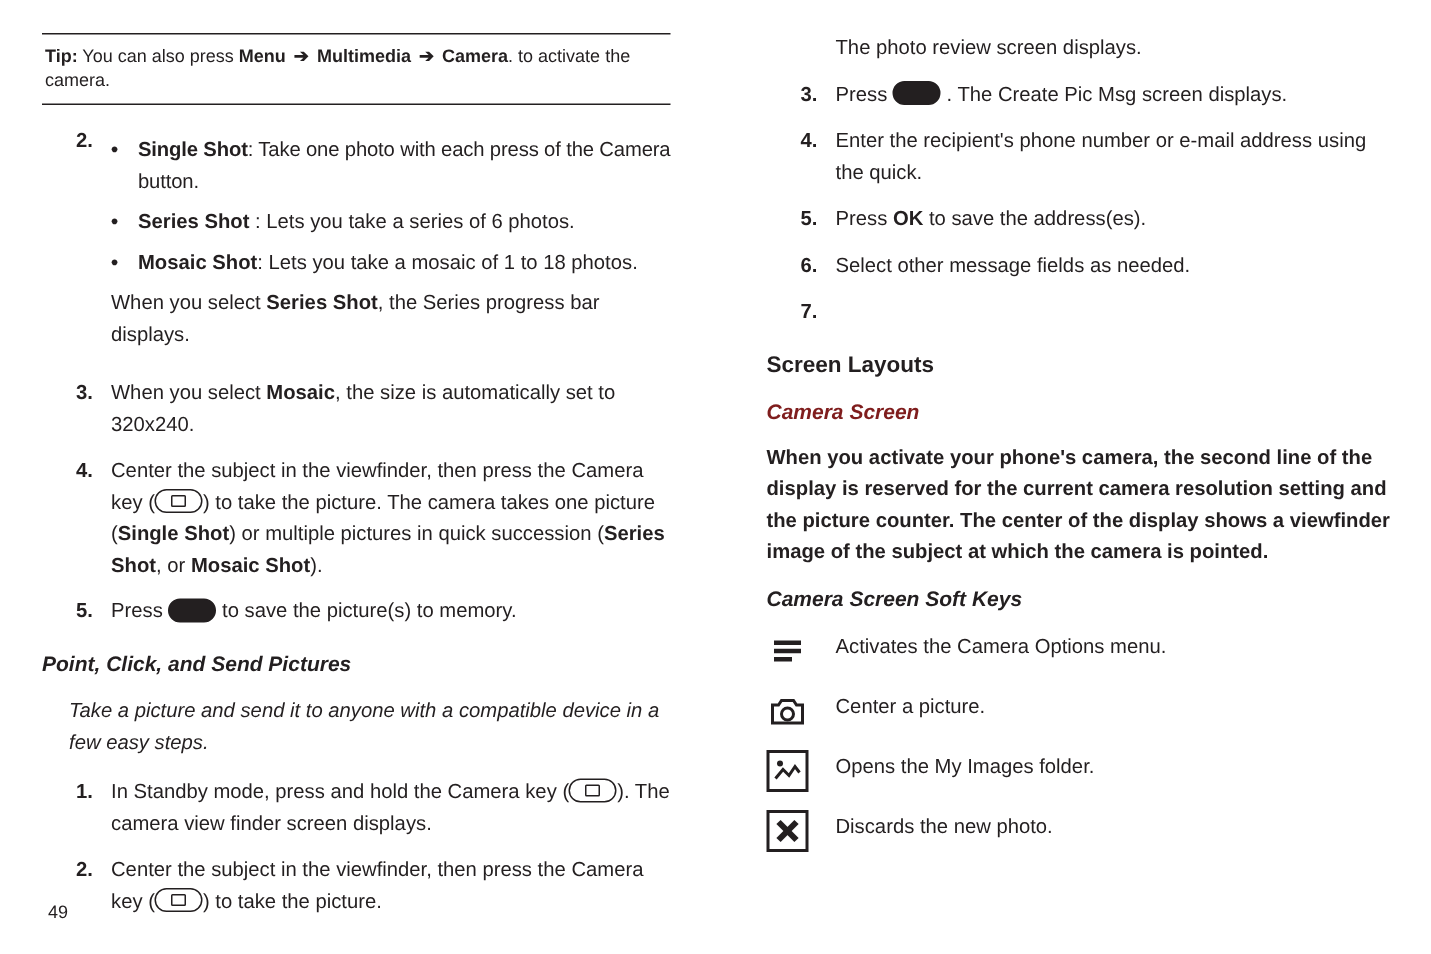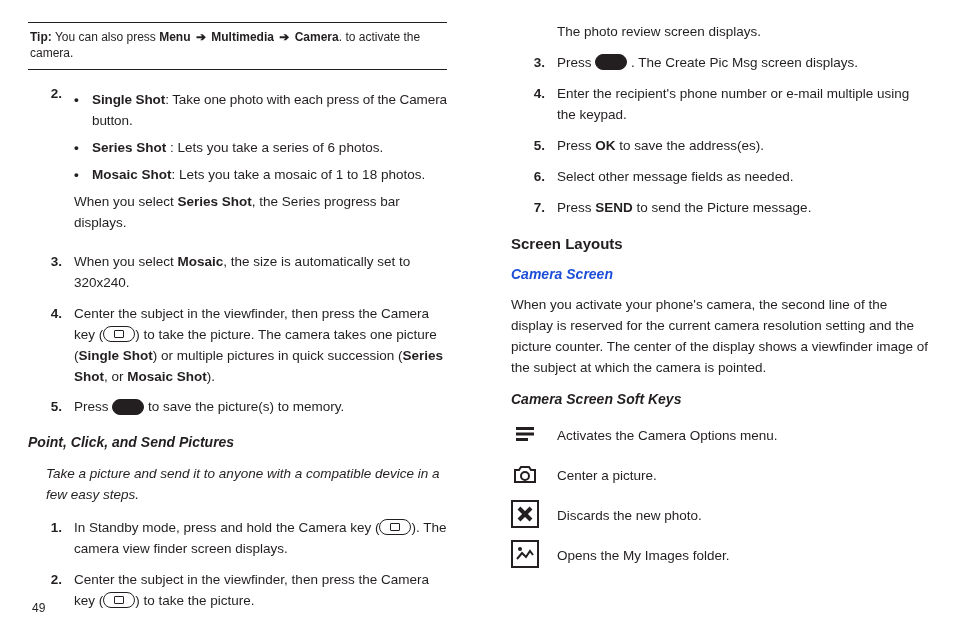--- a/index.html
+++ b/index.html
@@ -35,36 +35,36 @@
   .li{display:flex;margin-bottom:10px;}
   .num{font-weight:bold;width:34px;flex:none;text-align:right;padding-right:12px;}
   .txt{flex:1;}
   .bul{display:flex;margin-bottom:6px;}
   .dot{flex:none;width:18px;text-align:left;font-weight:bold;}
   .tight{letter-spacing:-0.1px;}
   .sub-note{margin-top:4px;margin-bottom:8px;}
   .sec-h{font-family:Arial,Helvetica,sans-serif;font-weight:bold;font-style:italic;margin-top:14px;margin-bottom:10px;font-size:14px;}
   .sec-h-big{font-family:Arial,Helvetica,sans-serif;font-weight:bold;margin-top:14px;margin-bottom:8px;font-size:15px;}
   .para{margin-bottom:12px;padding-left:18px;font-style:italic;}
-  .para-plain{margin-bottom:10px;}
+  .para-plain{margin-bottom:10px;font-weight:bold;}
   .key-pill{
     display:inline-block;vertical-align:middle;
     width:30px;height:14px;
     border:1.5px solid #231f20;border-radius:8px;
     position:relative;top:-1px;
   }
   .key-pill.cam::after{
     content:"";position:absolute;left:50%;top:50%;
     width:8px;height:6px;border:1px solid #231f20;
     transform:translate(-50%,-50%);
     border-radius:1px;
   }
   .key-pill.dark{background:#231f20;}
   .icon-table{margin-top:8px;}
-  .icon-row{display:flex;align-items:flex-end;margin-bottom:14px;}
+  .icon-row{display:flex;align-items:flex-start;margin-bottom:14px;}
   .icon-cell{width:28px;height:26px;flex:none;margin-right:18px;display:flex;align-items:center;justify-content:center;}
   .icon-box{width:24px;height:24px;border:2px solid #231f20;display:flex;align-items:center;justify-content:center;}
   .page-num{position:absolute;left:32px;bottom:18px;font-size:12px;}
   .arrow{font-weight:bold;margin:0 2px;}
 </style>
 </head>
 <body>
 
 <div class="page">
 
@@ -130,38 +130,37 @@
       <div class="li">
         <div class="num"></div>
         <div class="txt">The photo review screen displays.</div>
       </div>
       <div class="li">
         <div class="num">3.</div>
         <div class="txt"><span>Press </span> <span class="key-pill dark"></span> <span>. The Create Pic Msg screen displays.</span></div>
       </div>
       <div class="li">
         <div class="num">4.</div>
-        <div class="txt">Enter the recipient's phone number or e-mail multiple using the keypad.</div>
+        <div class="txt">Enter the recipient's phone number or e-mail address using the quick.</div>
       </div>
       <div class="li">
         <div class="num">5.</div>
         <div class="txt"><span>Press </span><span class="b">OK</span><span> to save the address(es).</span></div>
       </div>
       <div class="li">
         <div class="num">6.</div>
         <div class="txt">Select other message fields as needed.</div>
       </div>
       <div class="li">
         <div class="num">7.</div>
-        <div class="txt"><span>Press </span><span class="b">SEND</span><span> to send the Picture message.</span></div>
       </div>
     </div>
 
     <div class="sec-h-big">Screen Layouts</div>
-    <div class="sec-h" style="margin-top:4px;color:#1d4ed8;">Camera Screen</div>
+    <div class="sec-h" style="margin-top:4px;color:#7f1d1d;">Camera Screen</div>
     <div class="para-plain">When you activate your phone's camera, the second line of the display is reserved for the current camera resolution setting and the picture counter. The center of the display shows a viewfinder image of the subject at which the camera is pointed.</div>
     <div class="sec-h" style="margin-top:10px;">Camera Screen Soft Keys</div>
 
     <div class="icon-table">
       <div class="icon-row">
         <div class="icon-cell">
           <svg width="24" height="24" viewBox="0 0 24 24">
               <rect x="3" y="5" width="18" height="3" fill="#231f20"></rect>
               <rect x="3" y="10.5" width="18" height="3" fill="#231f20"></rect>
               <rect x="3" y="16" width="12" height="3" fill="#231f20"></rect>
@@ -174,36 +173,36 @@
           <svg width="26" height="24" viewBox="0 0 26 24">
               <path d="M3 8 h4 l2 -3 h8 l2 3 h4 v12 h-20 z" fill="none" stroke="#231f20" stroke-width="2"></path>
               <circle cx="13" cy="14" r="4" fill="none" stroke="#231f20" stroke-width="2"></circle>
             </svg>
         </div>
         <div>Center a picture.</div>
       </div>
       <div class="icon-row">
         <div class="icon-cell">
           <div class="icon-box">
+              <svg width="18" height="18" viewBox="0 0 18 18">
+                <polyline points="1,14 6,8 10,12 14,6 17,10" fill="none" stroke="#231f20" stroke-width="2"></polyline>
+                <circle cx="4" cy="4" r="2" fill="#231f20"></circle>
+              </svg>
+            </div>
+        </div>
+        <div>Opens the My Images folder.</div>
+      </div>
+      <div class="icon-row">
+        <div class="icon-cell">
+          <div class="icon-box">
               <svg width="16" height="16" viewBox="0 0 16 16">
                 <line x1="2" y1="2" x2="14" y2="14" stroke="#231f20" stroke-width="4"></line>
                 <line x1="14" y1="2" x2="2" y2="14" stroke="#231f20" stroke-width="4"></line>
               </svg>
             </div>
         </div>
         <div>Discards the new photo.</div>
       </div>
-      <div class="icon-row">
-        <div class="icon-cell">
-          <div class="icon-box">
-              <svg width="18" height="18" viewBox="0 0 18 18">
-                <polyline points="1,14 6,8 10,12 14,6 17,10" fill="none" stroke="#231f20" stroke-width="2"></polyline>
-                <circle cx="4" cy="4" r="2" fill="#231f20"></circle>
-              </svg>
-            </div>
-        </div>
-        <div>Opens the My Images folder.</div>
-      </div>
     </div>
   </div>
 </div>
 
 <div class="page-num">49</div>
 
 </body></html>

